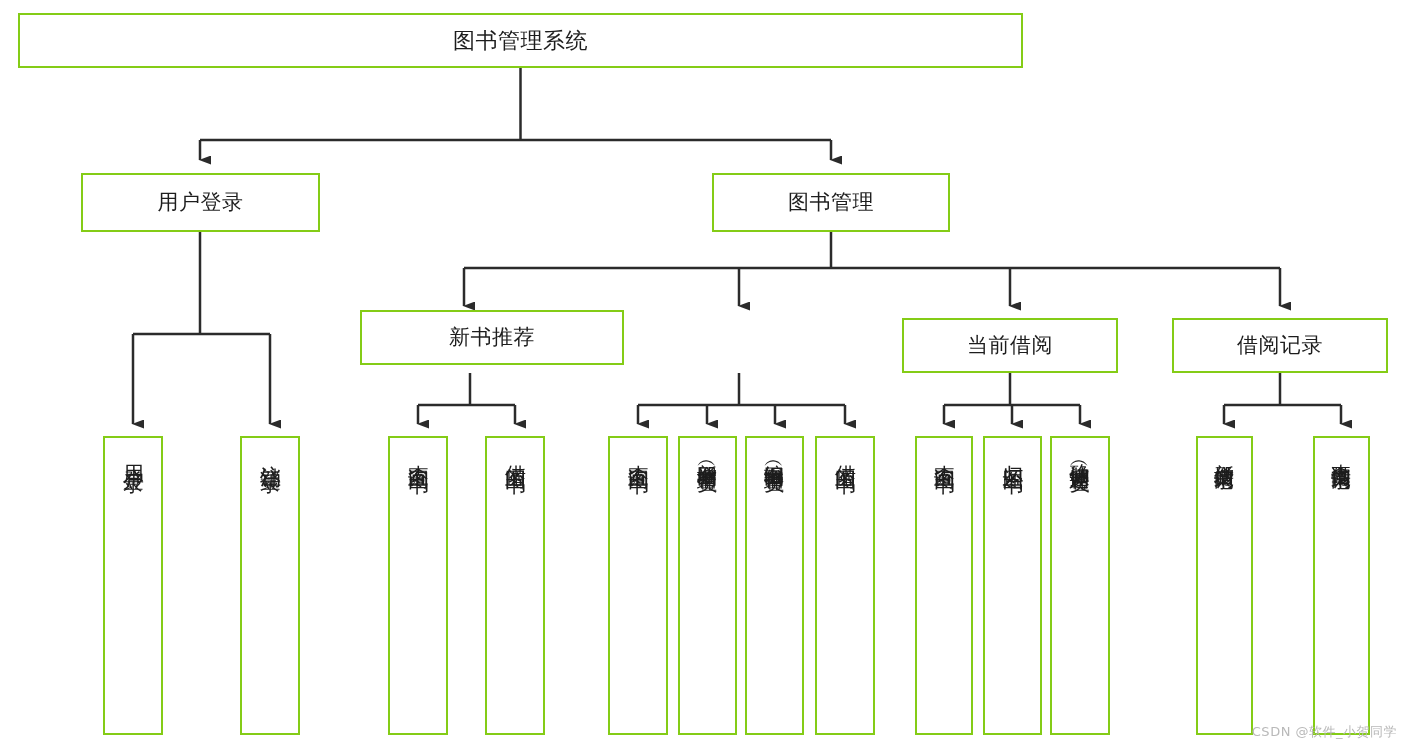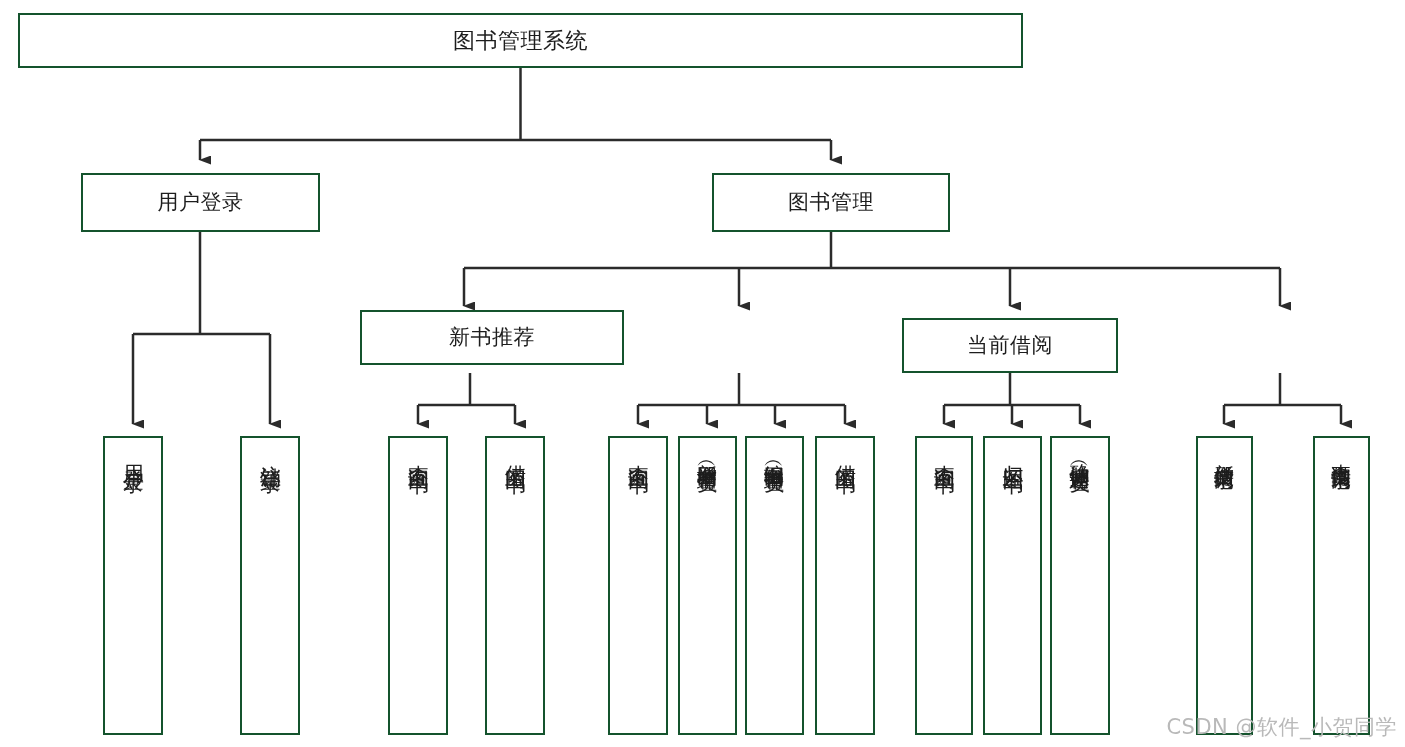--- a/index.html
+++ b/index.html
@@ -24,21 +24,21 @@
     left: 0;
     top: 0;
     width: 1405px;
     height: 747px;
     pointer-events: none;
   }
   .node {
     position: absolute;
     box-sizing: border-box;
     background: #ffffff;
-    border: 2px solid #14532d;
+    border: 2px solid #84cc16;
     display: flex;
     align-items: center;
     justify-content: center;
     color: #1d1d1d;
   }
   .node-label {
     display: block;
     text-align: center;
     line-height: 1.15;
     white-space: nowrap;
@@ -64,21 +64,21 @@
     white-space: nowrap;
   }
   .node.vertical.tall-text .node-label {
     font-size: 20px;
     letter-spacing: 1.5px;
   }
   .watermark {
     position: absolute;
     right: 8px;
     bottom: 6px;
-    font-size: 21px;
+    font-size: 13px;
     color: #b9b9b9;
     white-space: nowrap;
     letter-spacing: 0.5px;
   }
 </style>
 </head>
 <body>
 
 <div id="diagram-root">
 
@@ -142,20 +142,23 @@
   <div class="node horizontal" style="left:712px; top:173px; width:238px; height:59px;">
     <span class="node-label">图书管理</span>
   </div>
 
   <div class="node horizontal" style="left:360px; top:310px; width:264px; height:55px;">
     <span class="node-label">新书推荐</span>
   </div>
   <div class="node horizontal" style="left:902px; top:318px; width:216px; height:55px;align-items:center;">
     <span class="node-label">当前借阅</span>
   </div>
+  <div class="node horizontal" style="left:1172px; top:318px; width:216px; height:55px;">
+    <span class="node-label">借阅记录</span>
+  </div>
 
   <div class="node vertical" style="left:103px; top:436px; width:60px; height:299px;">
     <span class="node-label">用户登录</span>
   </div>
   <div class="node vertical" style="left:240px; top:436px; width:60px; height:299px;">
     <span class="node-label">注销登录</span>
   </div>
 
   <div class="node vertical" style="left:388px; top:436px; width:60px; height:299px;">
     <span class="node-label">查询图书</span>

